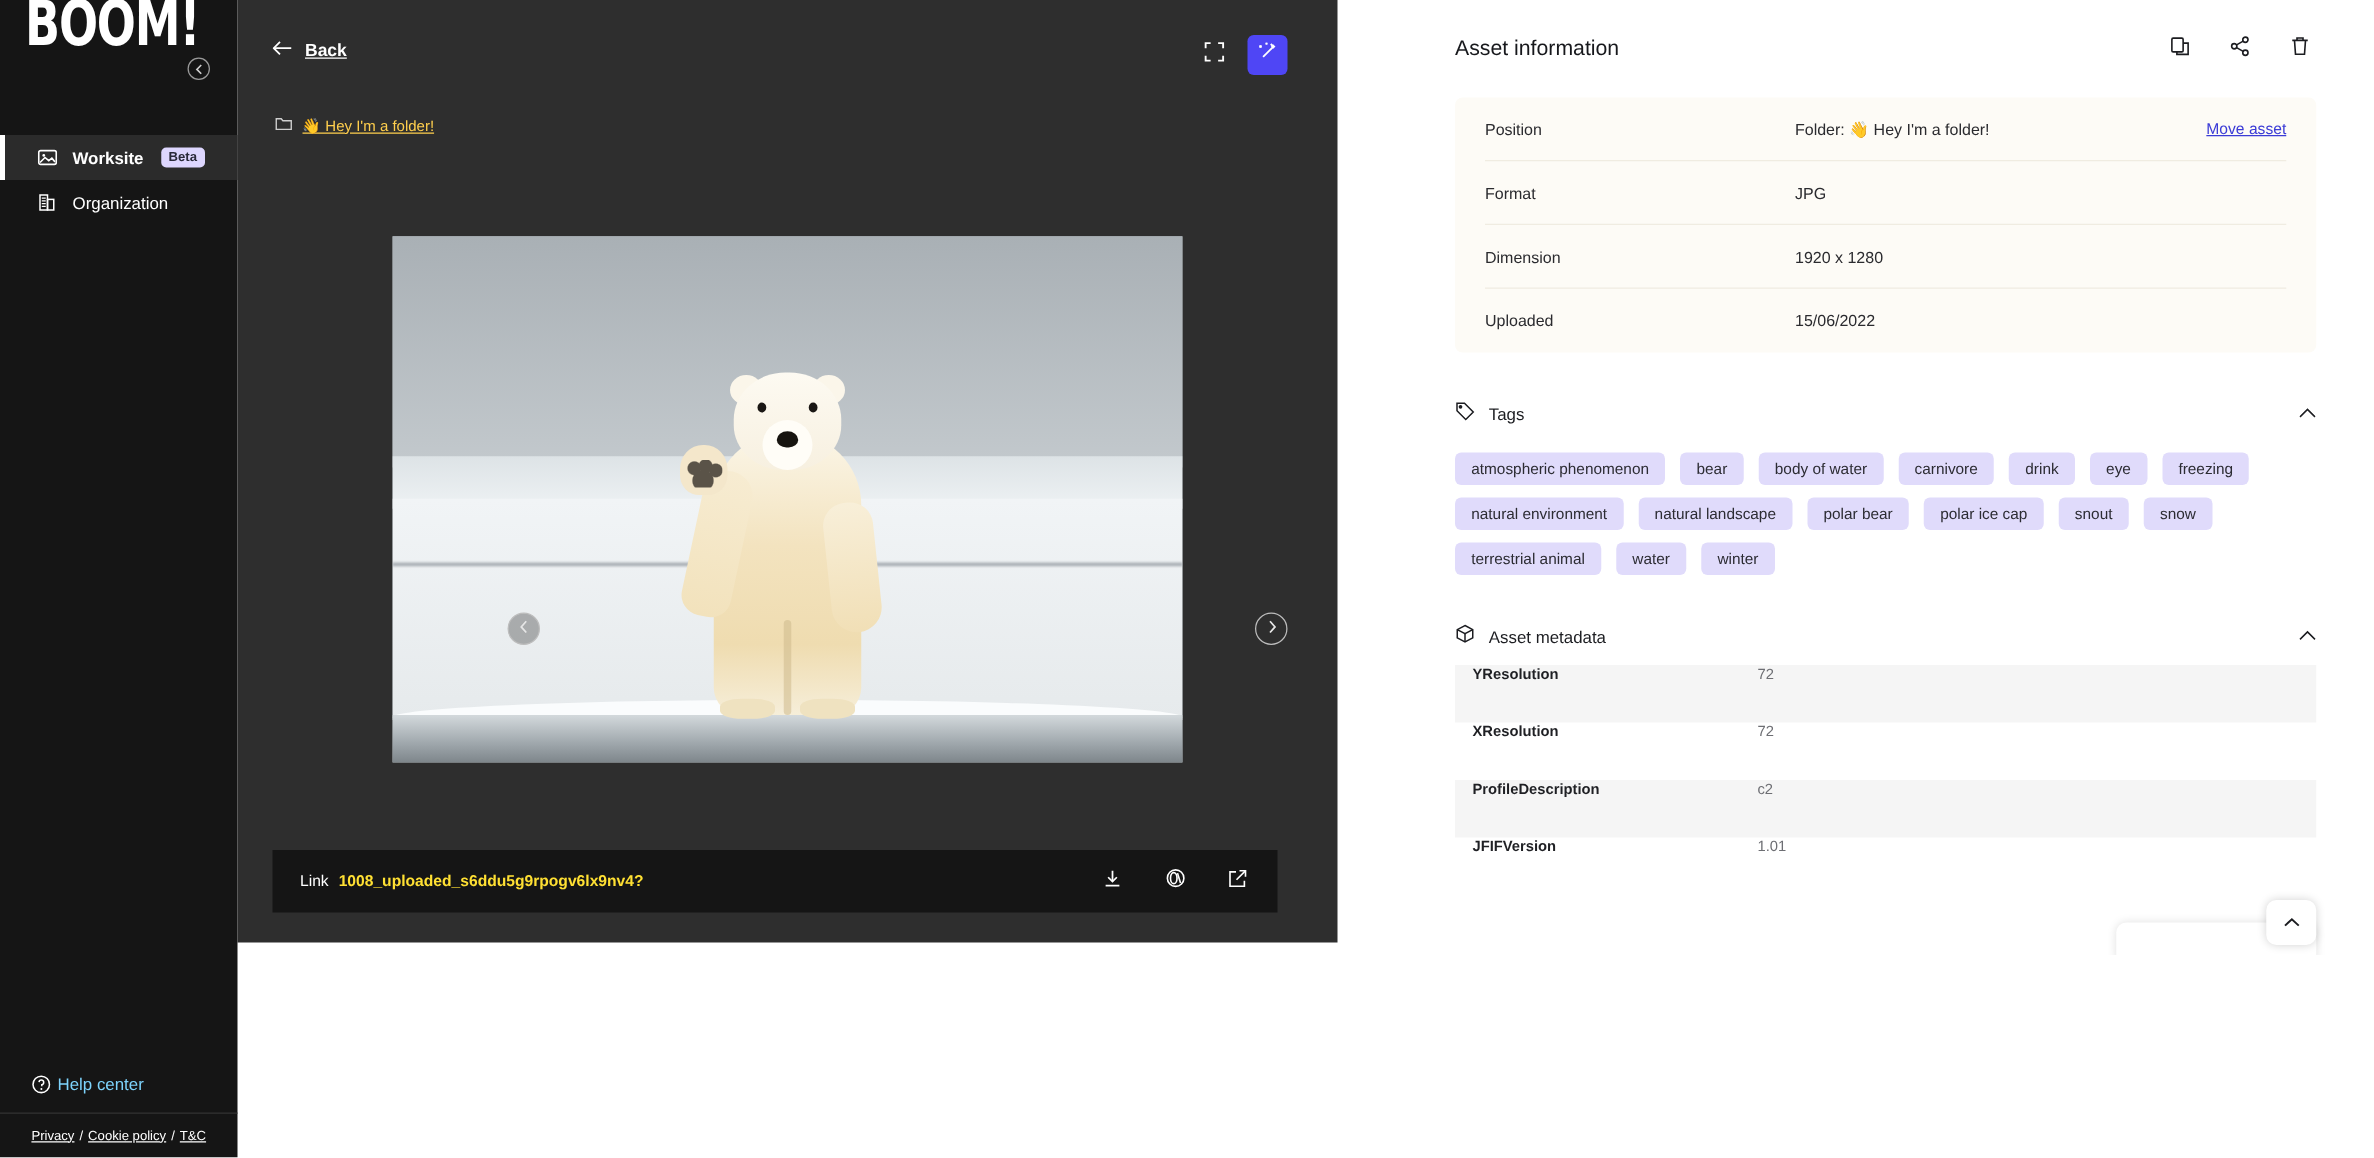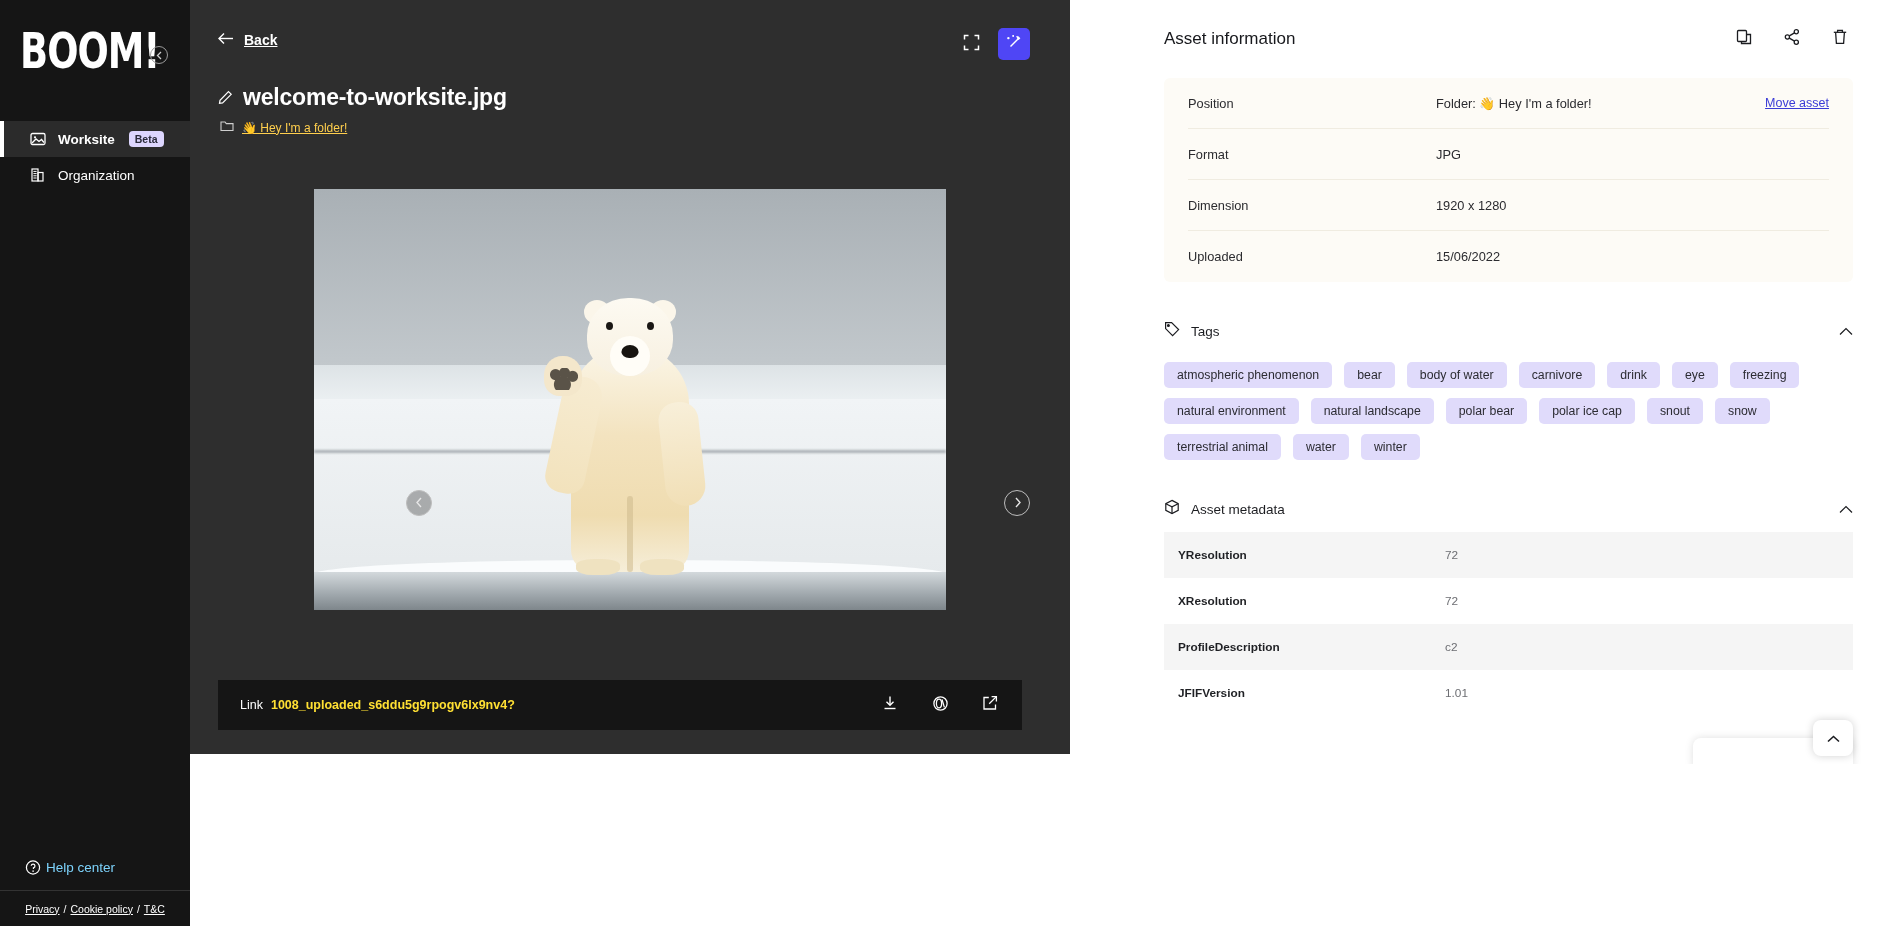--- a/index.html
+++ b/index.html
@@ -14,21 +14,21 @@
   
   .sidebar {
     width: 190px; height: 926px;
     background: #151515;
     display: flex; flex-direction: column;
     flex: 0 0 190px;
     position: relative;
   }
   .sidebar-top {
     height: 100px;
-    display: flex; align-items: center;
+    display: flex; align-items: flex-start;
     padding: 0 20px;
     position: relative;
   }
   .logo {
     color: #fff;
     font-family: "DejaVu Sans", sans-serif;
     font-weight: bold;
     font-size: 40px;
     letter-spacing: -1px;
     line-height: 1;
@@ -37,21 +37,21 @@
   }
   .collapse-btn {
     position: absolute; right: 22px; top: 46px;
     width: 18px; height: 18px;
     border: 1.4px solid #9a9a9a; border-radius: 50%;
     display: flex; align-items: center; justify-content: center;
     cursor: pointer;
   }
   .collapse-btn svg { display:block; }
 
-  .nav { margin-top: 21px; }
+  .nav { margin-top: 8px; }
   .nav-item {
     height: 36px;
     display: flex; align-items: center;
     padding-left: 30px;
     gap: 12px;
     color: #ffffff;
     font-size: 13.5px;
     cursor: pointer;
     position: relative;
   }
@@ -330,25 +330,24 @@
     border-radius: 5px;
     height: 26px;
     display: flex; align-items: center;
     padding: 0 13px;
     font-size: 12.3px; color: #2c2c33;
     cursor: pointer;
   }
 
   .meta-list { margin-top: 6px; }
   .meta-row {
-    display: flex; align-items: center;
+    display: flex; 
     height: 46px;
     padding: 0 14px;
     font-size: 11.8px;
-    gap: 39px;
   }
   .meta-row:nth-child(odd) { background: #f5f5f5; }
   .meta-key { width: 228px; flex: 0 0 228px; font-weight: bold; color: #1f2024; }
   .meta-val { color: #6d6e73; }
 
   .scroll-top {
     position: absolute; right: 46px; bottom: 8px;
     width: 40px; height: 36px;
     background: #ffffff;
     border-radius: 8px;
@@ -464,28 +463,20 @@
               <line x1="7.2" y1="1.2" x2="7.2" y2="2.6"></line>
                 <line x1="6.5" y1="1.9" x2="7.9" y2="1.9"></line>
               <path d="M11.6 3.2 l1.9 1.9" stroke-width="2.4"></path>
             </svg>
           </span>
         </div>
       </div>
     </div>
 
     <div class="title-block">
-      <div class="asset-title">
-        <span class="edit-pencil">
-          <svg width="15" height="15" viewBox="0 0 15 15" fill="none" stroke="#fff" stroke-width="1.2">
-            <path d="M10.5 1.6 L13.2 4.3 L4.6 12.9 L1.5 13.4 L2 10.3 Z"></path>
-          </svg>
-        </span>
-        <span>welcome-to-worksite.jpg</span>
-      </div>
       <div class="breadcrumb">
         <span>
           <svg width="14" height="12" viewBox="0 0 14 12" fill="none" stroke="#cfcfcf" stroke-width="1.1">
             <path d="M1 10.5 V2 h4 l1.3 1.6 H13 v6.9 z"></path>
           </svg>
         </span>
         <span class="crumb">👋 Hey I'm a folder!</span>
       </div>
     </div>
 

